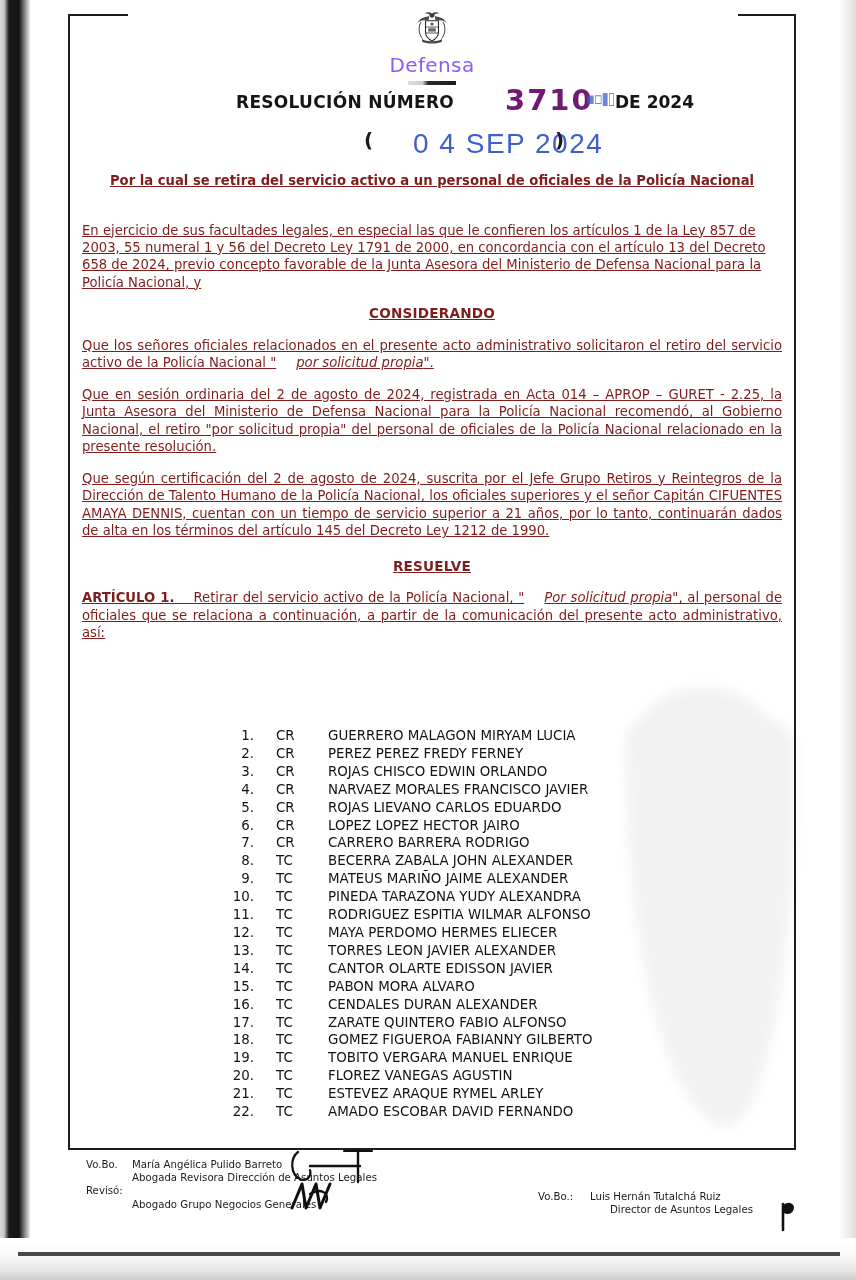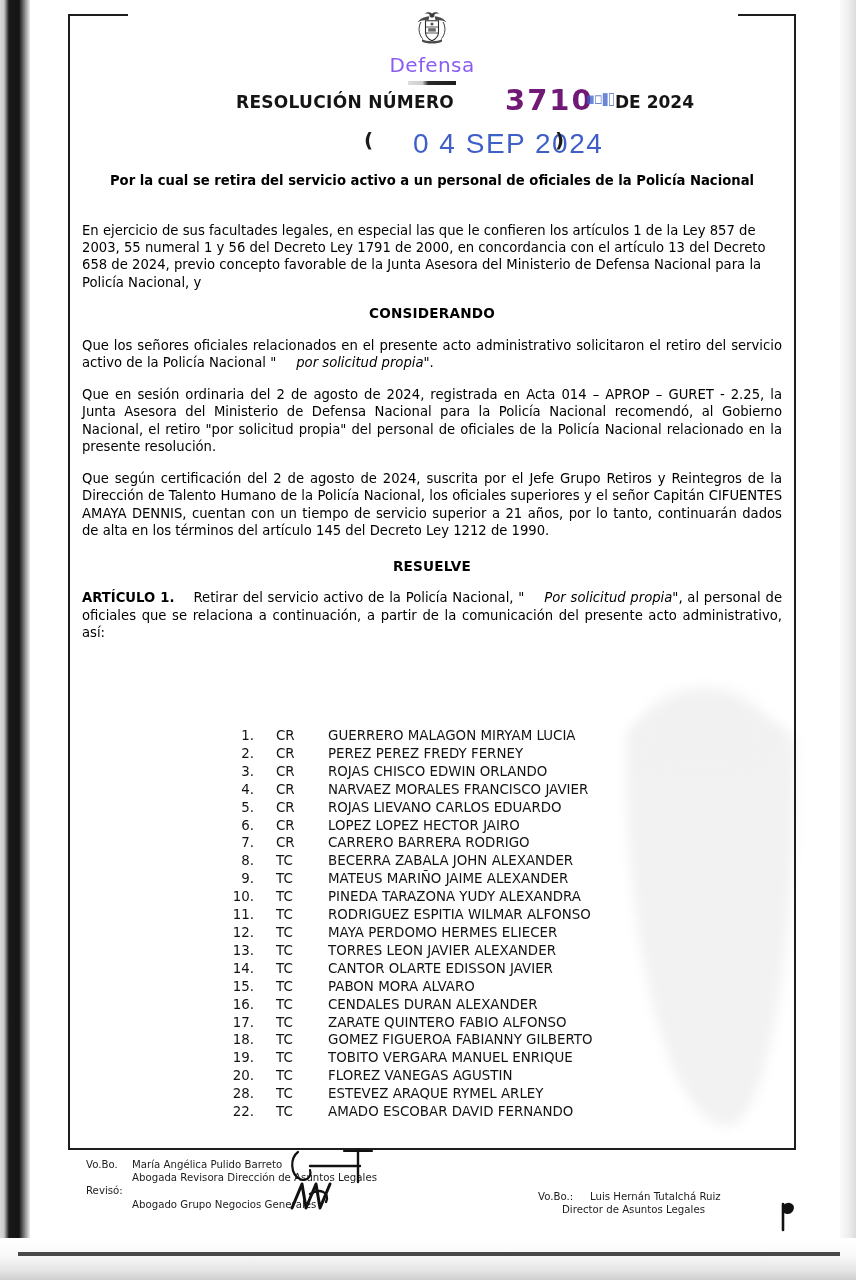--- a/index.html
+++ b/index.html
@@ -195,21 +195,22 @@
   }
 
   
   #body-text {
     position: absolute;
     left: 52px;
     top: 172px;
     width: 700px;
     font-size: 13.2px;
     line-height: 17.5px;
-    color: #000000;
+    color: #7f1d1d;
+    text-decoration: underline;
   }
   .center { text-align: left; }
   .justify { text-align: justify; }
   .bold { font-weight: bold; }
   .ital { font-style: italic; margin-left: 20px; }
   .sp-14 { height: 14px; }
   .sp-18 { height: 18px; }
 
   .heading {
     text-align: center;
@@ -476,21 +477,21 @@
           <span class="o-num">19.</span>
           <span class="o-rank">TC</span>
           <span class="o-name">TOBITO VERGARA MANUEL ENRIQUE</span>
         </div>
         <div class="officer-row">
           <span class="o-num">20.</span>
           <span class="o-rank">TC</span>
           <span class="o-name">FLOREZ VANEGAS AGUSTIN</span>
         </div>
         <div class="officer-row">
-          <span class="o-num">28.</span>
+          <span class="o-num">21.</span>
           <span class="o-rank">TC</span>
           <span class="o-name">ESTEVEZ ARAQUE RYMEL ARLEY</span>
         </div>
         <div class="officer-row">
           <span class="o-num">22.</span>
           <span class="o-rank">TC</span>
           <span class="o-name">AMADO ESCOBAR DAVID FERNANDO</span>
         </div>
       </div>
 
@@ -517,21 +518,21 @@
           <path d="M6 26 L16 2 L20 26 L30 2 L34 26 L44 2" fill="none" stroke="#111" stroke-width="3" stroke-linecap="round" stroke-linejoin="round"></path>
           <path d="M24 12 C34 6 44 10 40 20" fill="none" stroke="#111" stroke-width="2.4" stroke-linecap="round"></path>
         </svg>
       </div>
 
       <div id="sig-right">
         <div class="sig-row">
           <span class="sig-tag" style="width:52px;flex:0 0 52px;">Vo.Bo.:</span>
           <span class="sig-body">Luis Hernán Tutalchá Ruiz</span>
         </div>
-        <div style="margin-left:24px;">Director de Asuntos Legales</div>
+        <div style="margin-left:72px;">Director de Asuntos Legales</div>
 
         <svg class="mark" style="left:232px; top:10px;" width="30" height="32" viewBox="0 0 30 32">
           <path d="M13 30 L13 4" fill="none" stroke="#111" stroke-width="2.6" stroke-linecap="round"></path>
           <path d="M13 6 C19 1 26 5 22 11 C19 15 14 13 13 11" fill="#111" stroke="#111" stroke-width="1.6"></path>
         </svg>
       </div>
     </div>
 
   </div>
 

